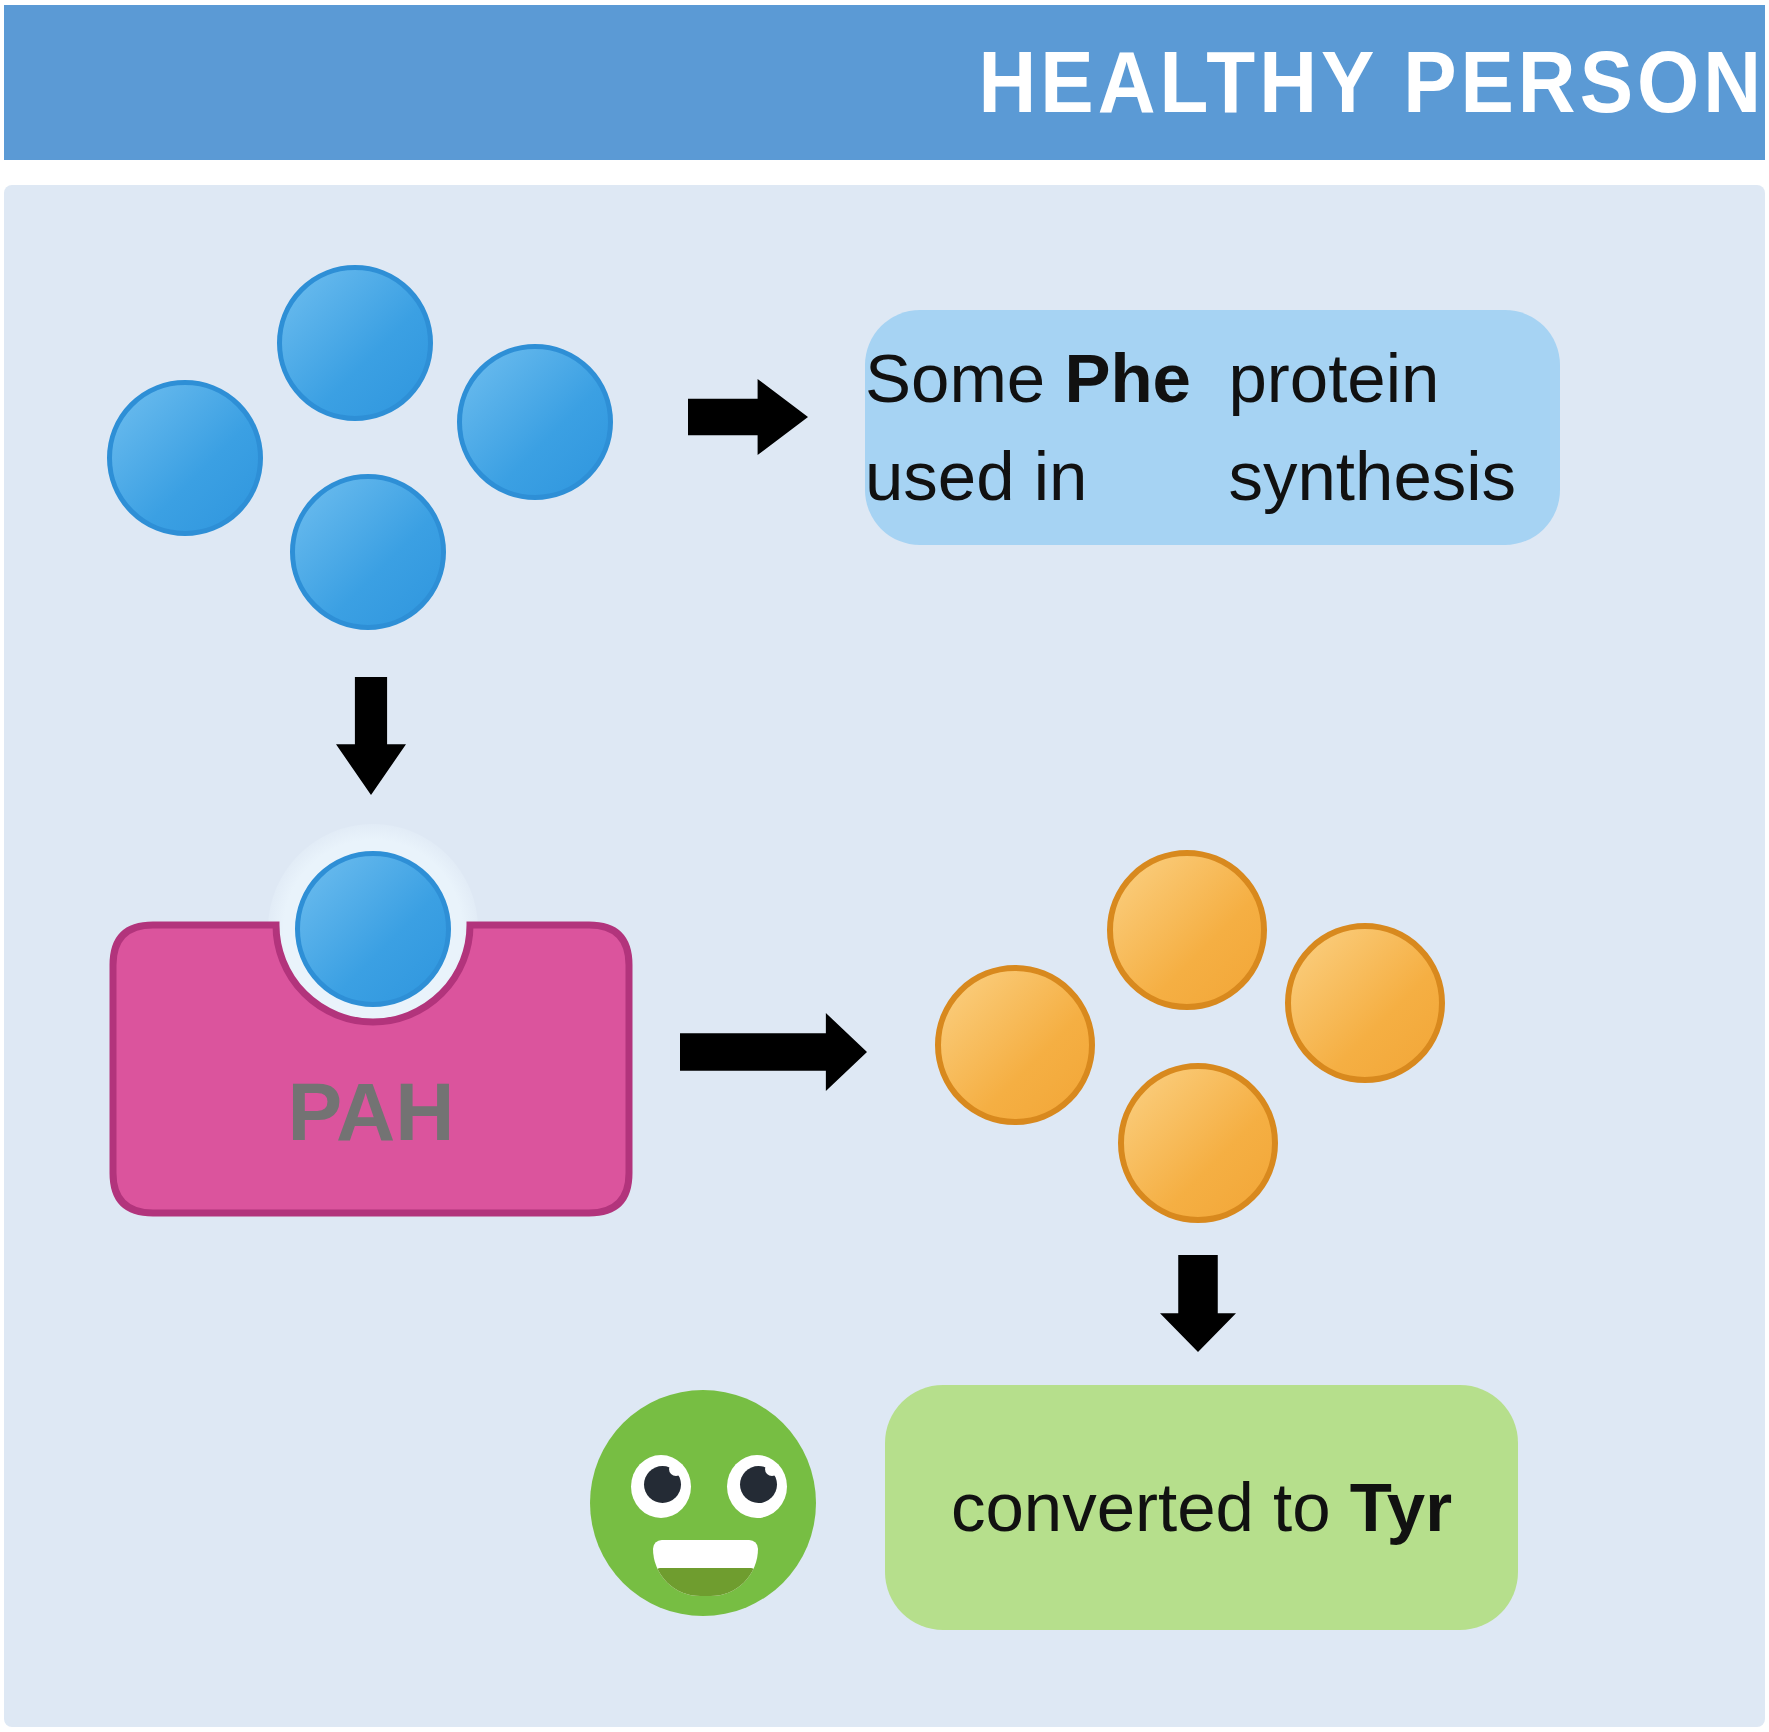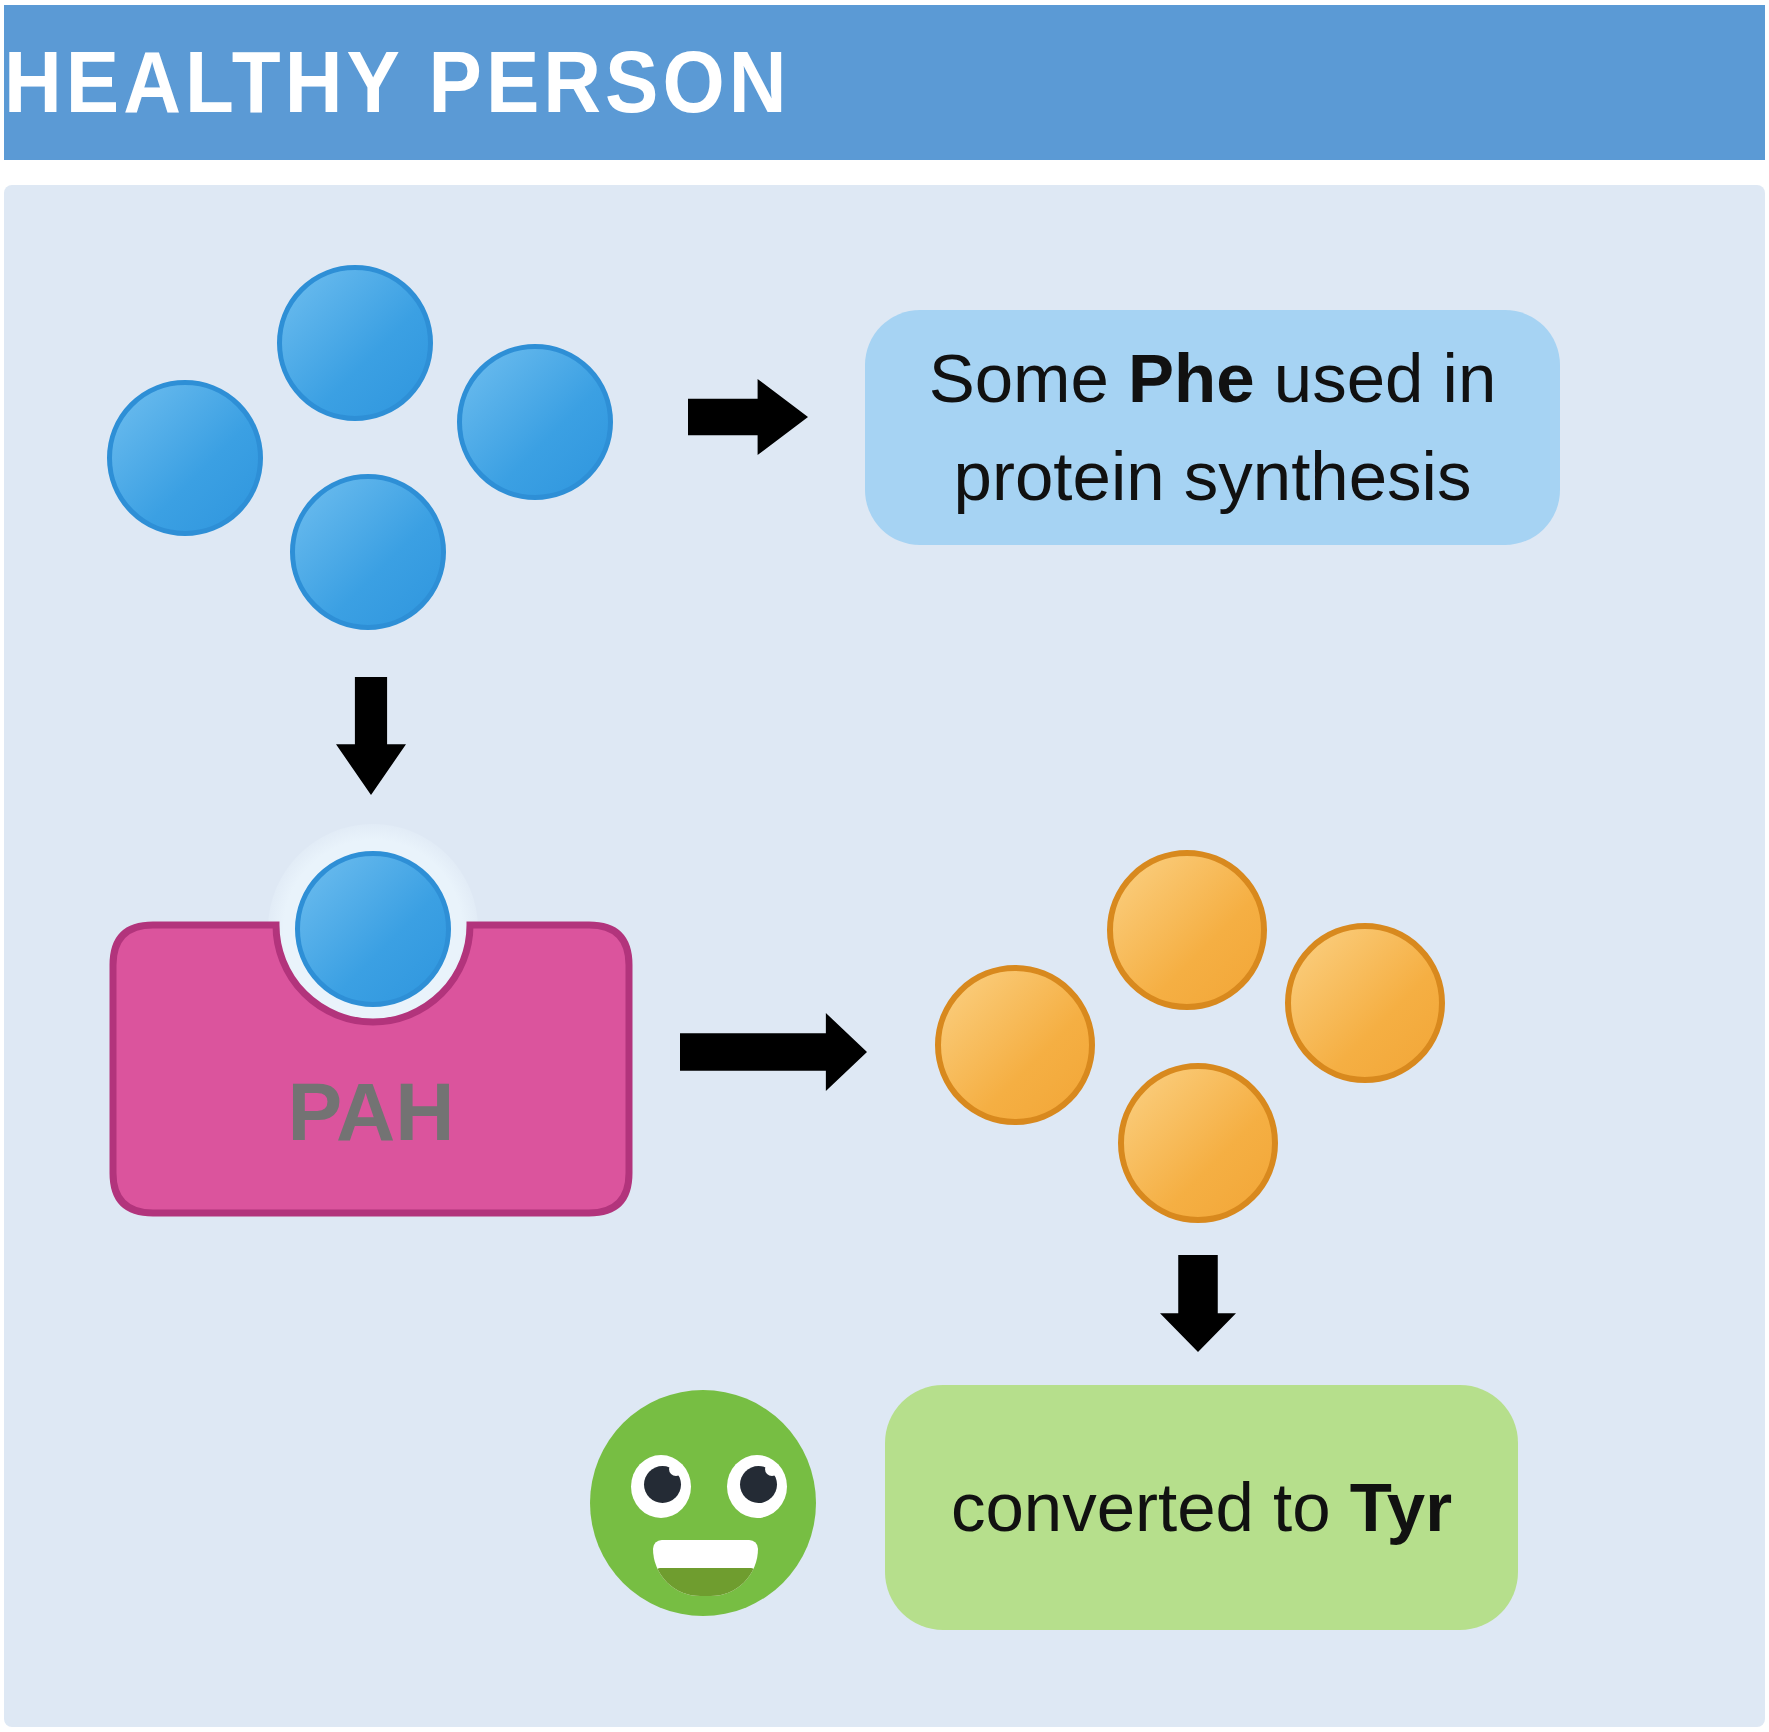--- a/index.html
+++ b/index.html
@@ -1,21 +1,21 @@
 <!DOCTYPE html>
 <html style="--page-bg: #FFFFFF; --header-bg: #5B9AD5; --body-bg: #DEE8F4; --phe-fill-light: #6FBEEF; --phe-fill: #3BA0E3; --phe-fill-deep: #2F96DE; --phe-border: #2E8FD6; --tyr-fill-light: #FBD184; --tyr-fill: #F5AF43; --tyr-fill-deep: #F2A637; --tyr-border: #D8891E; --enzyme-fill: #DB549D; --enzyme-border: #B2347C; --protein-box-bg: #A6D3F3; --result-box-bg: #B6DF8C; --arrow-color: #000000; --halo: #E9F3FB; --smiley-face: #77BE43; --smiley-mouth: #6F9D2F; --smiley-pupil: #242B35; --text-color: #111111;"><head>
 <meta charset="utf-8">
 <style>
   html,body{margin:0;padding:0;}
   body{background:#ffffff;font-family:"Liberation Sans", sans-serif;}
   .page{position:relative;width:1769px;height:1732px;background:var(--page-bg,#fff);overflow:hidden;}
 
   
   .header{position:absolute;left:4px;right:4px;top:5px;height:155px;
-    background:var(--header-bg);display:flex;align-items:center;justify-content:flex-start;}
+    background:var(--header-bg);display:flex;align-items:center;justify-content:flex-end;}
   .header .title{color:#ffffff;font-size:80px;font-weight:bold;letter-spacing:4px;
     transform:scaleY(1.08);}
 
   
   .panel{position:absolute;left:4px;right:4px;top:185px;bottom:5px;
     background:var(--body-bg);border-radius:8px;}
 
   
   .mol{position:absolute;border-radius:50%;box-sizing:border-box;}
   .phe{width:156px;height:156px;border:5px solid var(--phe-border);
@@ -24,22 +24,22 @@
     background:linear-gradient(135deg,var(--tyr-fill-light) 0%,var(--tyr-fill) 62%,var(--tyr-fill-deep) 100%);}
 
   
   .arrow{position:absolute;background:var(--arrow-color);}
   .ar-right-1{clip-path:polygon(0 26%,58% 26%,58% 0,100% 50%,58% 100%,58% 74%,0 74%);}
   .ar-right-2{clip-path:polygon(0 26%,78% 26%,78% 0,100% 50%,78% 100%,78% 74%,0 74%);}
   .ar-down-1{clip-path:polygon(27% 0,73% 0,73% 57%,100% 57%,50% 100%,0 57%,27% 57%);}
   .ar-down-2{clip-path:polygon(24% 0,76% 0,76% 60%,100% 60%,50% 100%,0 60%,24% 60%);}
 
   
-  .infobox{position:absolute;display:flex;flex-direction:column;align-items:center;justify-content:center;
-    color:var(--text-color);font-size:69px;line-height:98px;text-align:right;}
+  .infobox{position:absolute;display:flex;flex-direction:row;align-items:center;justify-content:center;
+    color:var(--text-color);font-size:69px;line-height:98px;text-align:left;}
   .box-protein{left:865px;top:310px;width:695px;height:235px;border-radius:55px;background:var(--protein-box-bg);}
   .box-result{left:885px;top:1385px;width:633px;height:245px;border-radius:58px;background:var(--result-box-bg);}
   .infobox b{font-weight:bold;}
 
   
   .halo{position:absolute;left:268px;top:824px;width:210px;height:210px;border-radius:50%;
     background:radial-gradient(circle,var(--halo) 0%,var(--halo) 60%,rgba(233,243,251,0) 76%);}
   .enzyme-svg{position:absolute;left:106px;top:918px;}
   .enzyme-label{position:absolute;left:113px;top:1062px;width:516px;height:100px;line-height:100px;
     text-align:center;color:#737373;font-size:82px;font-weight:bold;}

